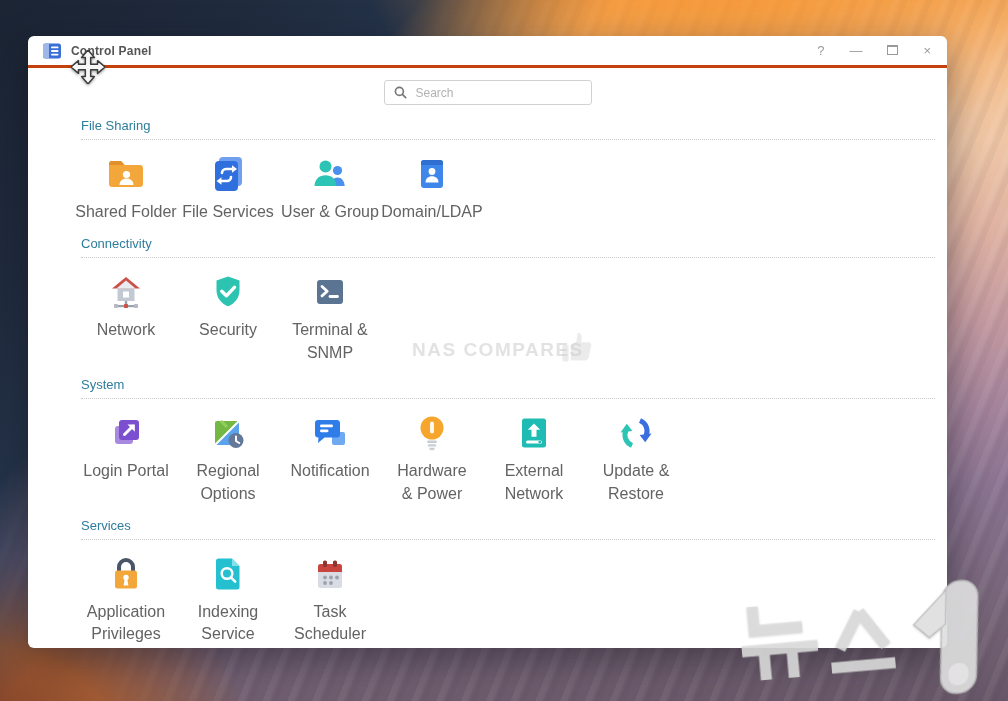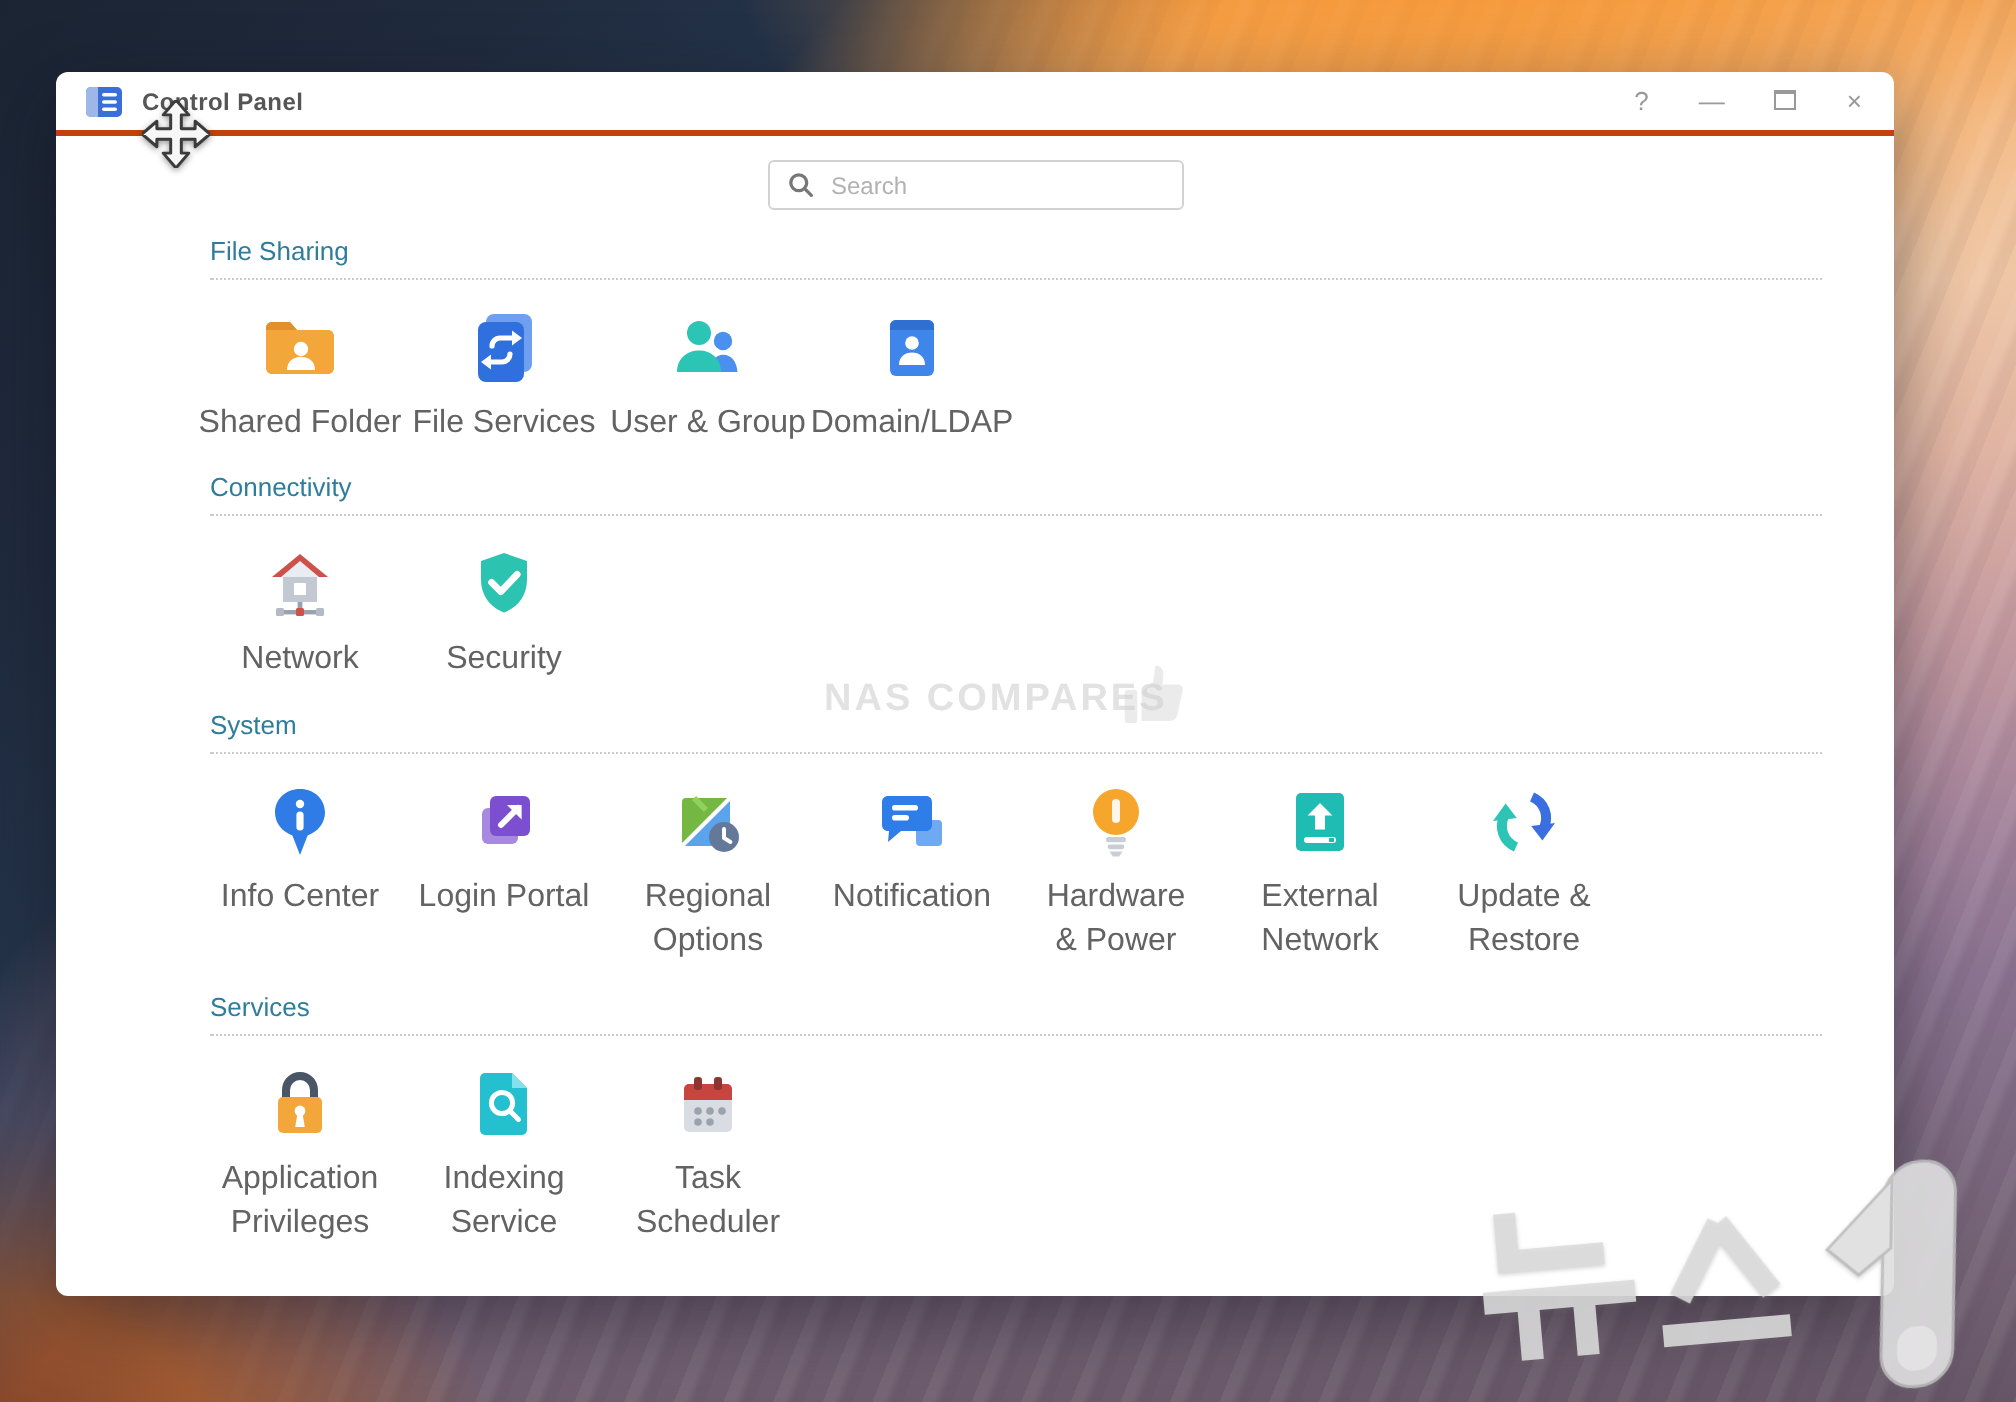--- a/index.html
+++ b/index.html
@@ -28,21 +28,21 @@
     height:29px;display:flex;align-items:center;
     padding:0 16px 0 14px;border-bottom:3px solid #c2410c;
   }
   .app-icon{width:20px;height:20px;flex:0 0 auto;}
   .win-title{font-size:12px;font-weight:bold;color:#555;margin-left:9px;letter-spacing:.2px;}
   .win-controls{margin-left:auto;display:flex;align-items:center;gap:25px;}
   .ctrl{color:#999;font-size:13px;line-height:1;cursor:pointer;background:none;border:none;padding:0;font-family:inherit;}
   .ctrl.help{font-size:13px;}
   .max-box{display:inline-block;width:9px;height:7px;border:1px solid #999;border-top:2px solid #999;}
   
-  .content{padding:0 36px;position:relative;}
+  .content{padding:0 12px;position:relative;}
   .searchrow{display:flex;justify-content:center;padding:12px 0 0;}
   .searchbox{
     width:190px;height:23px;border:1px solid #d2d2d2;border-radius:3px;
     display:flex;align-items:center;padding:0 8px;gap:6px;background:#fff;
   }
   .searchbox svg{flex:0 0 auto;}
   .searchbox input{
     border:none;outline:none;flex:1;font-size:12px;color:#444;min-width:0;
     font-family:"Liberation Sans",sans-serif;background:transparent;
   }
@@ -184,37 +184,37 @@
         </div>
         <div class="item">
           <span class="icon">
             <svg viewBox="0 0 40 40" width="40" height="40">
               <path d="M20 4.5l11.5 4v9.3c0 8.2-4.7 13.9-11.5 16.5-6.8-2.6-11.5-8.3-11.5-16.5V8.5z" fill="#2cc4b0"></path>
               <path d="M13.8 19.2l4.6 4.6 8.2-8.6" stroke="#fff" stroke-width="3.4" fill="none" stroke-linecap="round" stroke-linejoin="round"></path>
             </svg>
           </span>
           <span class="label">Security</span>
         </div>
+        <div class="item">
+          <span class="icon">
+            <svg viewBox="0 0 40 40" width="40" height="40">
+              <rect x="7" y="8" width="26" height="24" rx="3" fill="#5b7492"></rect>
+              <path d="M12 14.5l5.2 4.7-5.2 4.7" stroke="#fff" stroke-width="2.8" fill="none" stroke-linecap="round" stroke-linejoin="round"></path>
+              <path d="M20 24.5h7.5" stroke="#fff" stroke-width="2.8" stroke-linecap="round"></path>
+            </svg>
+          </span>
+          <span class="label">Terminal &amp; SNMP</span>
+        </div>
       </div>
     </div>
 
     <div class="section">
       <h2 class="section-title">System</h2>
       <div class="dotted"></div>
       <div class="items">
-        <div class="item">
-          <span class="icon">
-            <svg viewBox="0 0 40 40" width="40" height="40">
-              <path d="M20 3.5c7.2 0 12.5 5.2 12.5 11.8 0 5.2-3.6 9.8-8.7 11.4L20 36.5l-3.8-9.8c-5.1-1.6-8.7-6.2-8.7-11.4C7.5 8.7 12.8 3.5 20 3.5z" fill="#2f7ce6"></path>
-              <circle cx="20" cy="11" r="2.1" fill="#fff"></circle>
-              <rect x="18.2" y="14.8" width="3.6" height="9.5" rx="1.8" fill="#fff"></rect>
-            </svg>
-          </span>
-          <span class="label">Info Center</span>
-        </div>
         <div class="item">
           <span class="icon">
             <svg viewBox="0 0 40 40" width="40" height="40">
               <rect x="9" y="13" width="18" height="18" rx="3" fill="#a78ae0"></rect>
               <rect x="13" y="7" width="20" height="20" rx="3" fill="#7b4fd0"></rect>
               <path d="M18.5 21.5l8.5-8.5" stroke="#fff" stroke-width="3" stroke-linecap="round"></path>
               <path d="M21.5 11.5h7.3v7.3z" fill="#fff"></path>
             </svg>
           </span>
           <span class="label">Login Portal</span>

